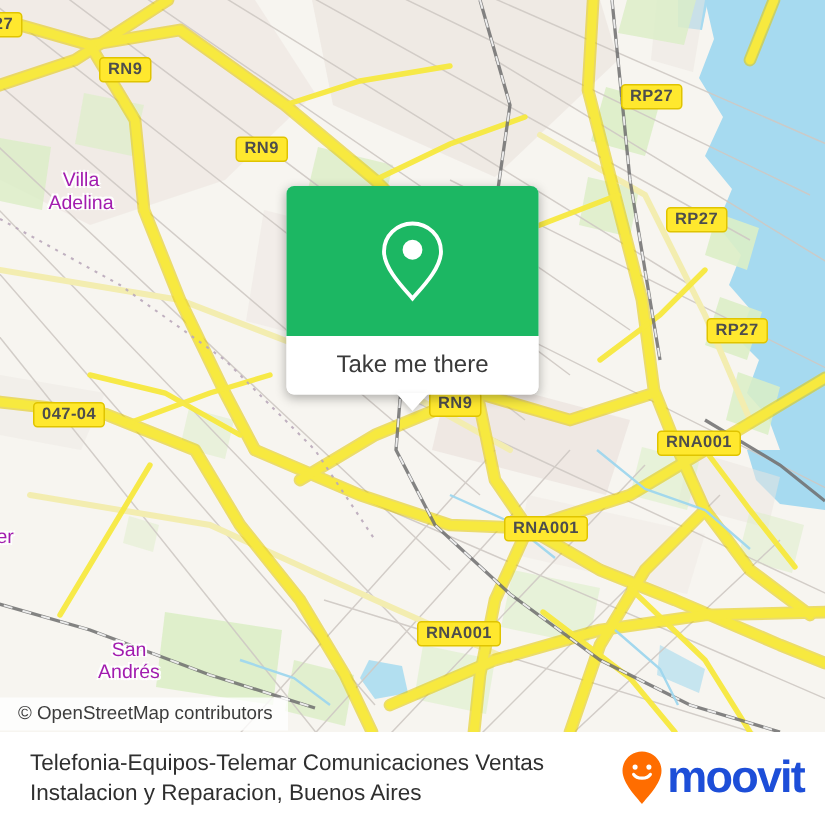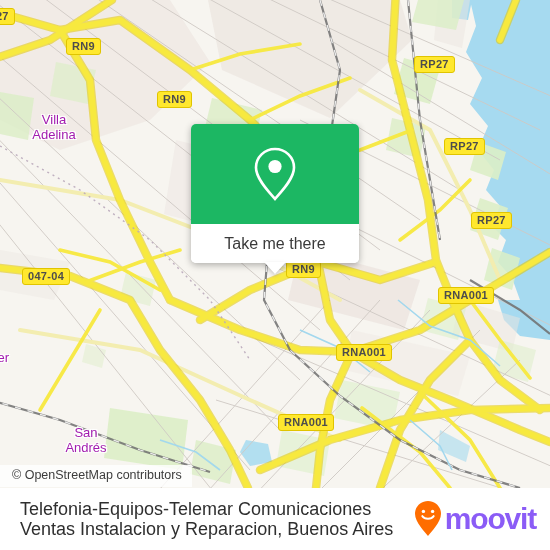--- a/index.html
+++ b/index.html
@@ -145,34 +145,34 @@
     display: flex;
     align-items: center;
     box-sizing: border-box;
     padding: 0 14px 0 20px;
   }
 
   #footer-title {
     flex: 1 1 auto;
     color: #2f2f2f;
     font-family: "Liberation Sans", sans-serif;
-    font-size: 18px;
+    font-size: 15px;
     line-height: 20px;
     padding-right: 8px;
   }
 
   #brand {
     flex: 0 0 auto;
     display: flex;
     align-items: center;
     gap: 2px;
   }
 
   #brand-wordmark {
-    color: #8b5cf6;
+    color: #1d4ed8;
     font-family: "Liberation Sans", sans-serif;
     font-size: 30px;
     font-weight: bold;
     letter-spacing: -1.2px;
     line-height: 30px;
   }
 </style>
 </head>
 <body>
 

